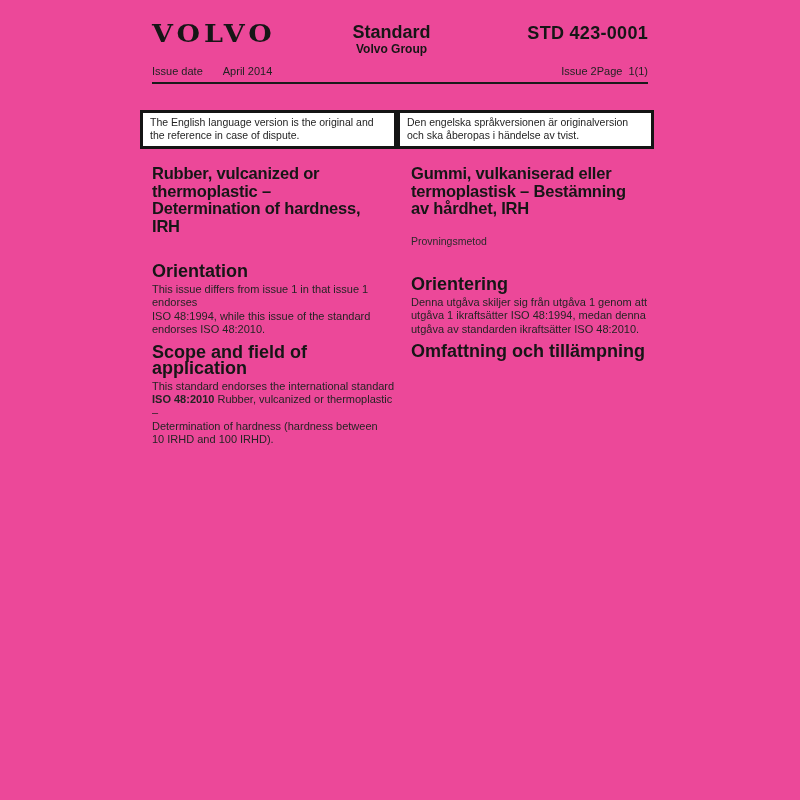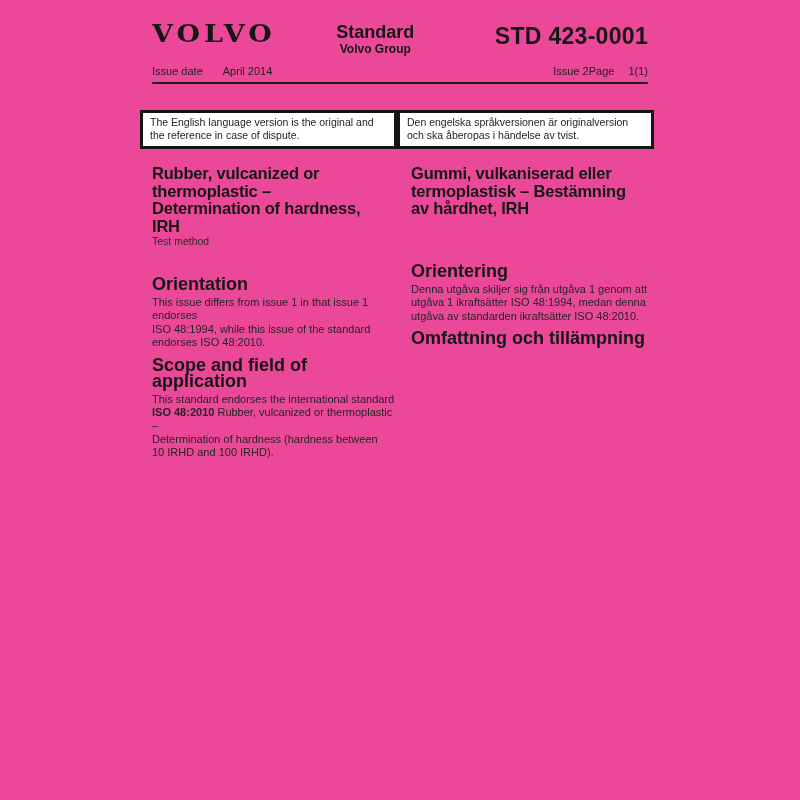--- a/index.html
+++ b/index.html
@@ -20,32 +20,32 @@
   .logo {
     font-family:"DejaVu Serif", serif;
     font-weight:bold; font-size:27px; line-height:30px;
     letter-spacing:4px;
     transform:scaleY(0.92);
     color:#161616;
   }
   .center-block { text-align:center; margin-top:3px; }
   .doc-type { font-size:18px; font-weight:bold; line-height:20px; color:#161616; }
   .org { font-size:12px; font-weight:bold; line-height:14px; color:#161616; }
-  .doc-number { font-size:23px; font-weight:bold; margin-top:4px; letter-spacing:0.3px; color:#161616;margin-left:20px; }
+  .doc-number { font-size:18px; font-weight:bold; margin-top:4px; letter-spacing:0.3px; color:#161616;margin-left:20px; }
 
   .meta-row {
     position:absolute; left:152px; top:65px; width:496px;
     display:flex; align-items:baseline;
     font-size:11px; line-height:13px; color:#222;
   }
   .meta-date-value { margin-left:20px; }
   .meta-right { margin-left:auto; display:flex; align-items:flex-end; }
   .meta-issue { }
   .meta-page-label { }
-  .meta-page-value { margin-left:14px; }
+  .meta-page-value { margin-left:6px; }
 
   .rule {
     position:absolute; left:152px; top:82px; width:496px;
     border-top:2px solid #1a1a1a;
   }
 
   
   .notices {
     position:absolute; left:140px; top:110px; width:514px;
     display:flex; 
@@ -118,36 +118,36 @@
     <div class="notice">Den engelska språkversionen är originalversion och ska åberopas i händelse av tvist.</div>
   </div>
 
   <div class="columns">
 
     <div class="col">
       <div class="title">Rubber, vulcanized or
 thermoplastic –
 Determination of hardness,
 IRH</div>
-      <div class="subtitle">Test method</div>
       <div class="section-heading">Orientation</div>
       <div class="para">This issue differs from issue 1 in that issue 1 endorses
 ISO 48:1994, while this issue of the standard
 endorses ISO 48:2010.</div>
       <div class="section-heading second">Scope and field of application</div>
       <div class="para"><span>This standard endorses the international standard
 </span><b>ISO 48:2010</b><span> Rubber, vulcanized or thermoplastic –
 Determination of hardness (hardness between
 10 IRHD and 100 IRHD).</span></div>
     </div>
 
     <div class="col">
       <div class="title">Gummi, vulkaniserad eller
 termoplastisk – Bestämning
 av hårdhet, IRH</div>
+      <div class="subtitle">Provningsmetod</div>
       <div class="section-heading">Orientering</div>
       <div class="para">Denna utgåva skiljer sig från utgåva 1 genom att
 utgåva 1 ikraftsätter ISO 48:1994, medan denna
 utgåva av standarden ikraftsätter ISO 48:2010.</div>
       <div class="section-heading second">Omfattning och tillämpning</div>
     </div>
 
   </div>
 
 </div>

